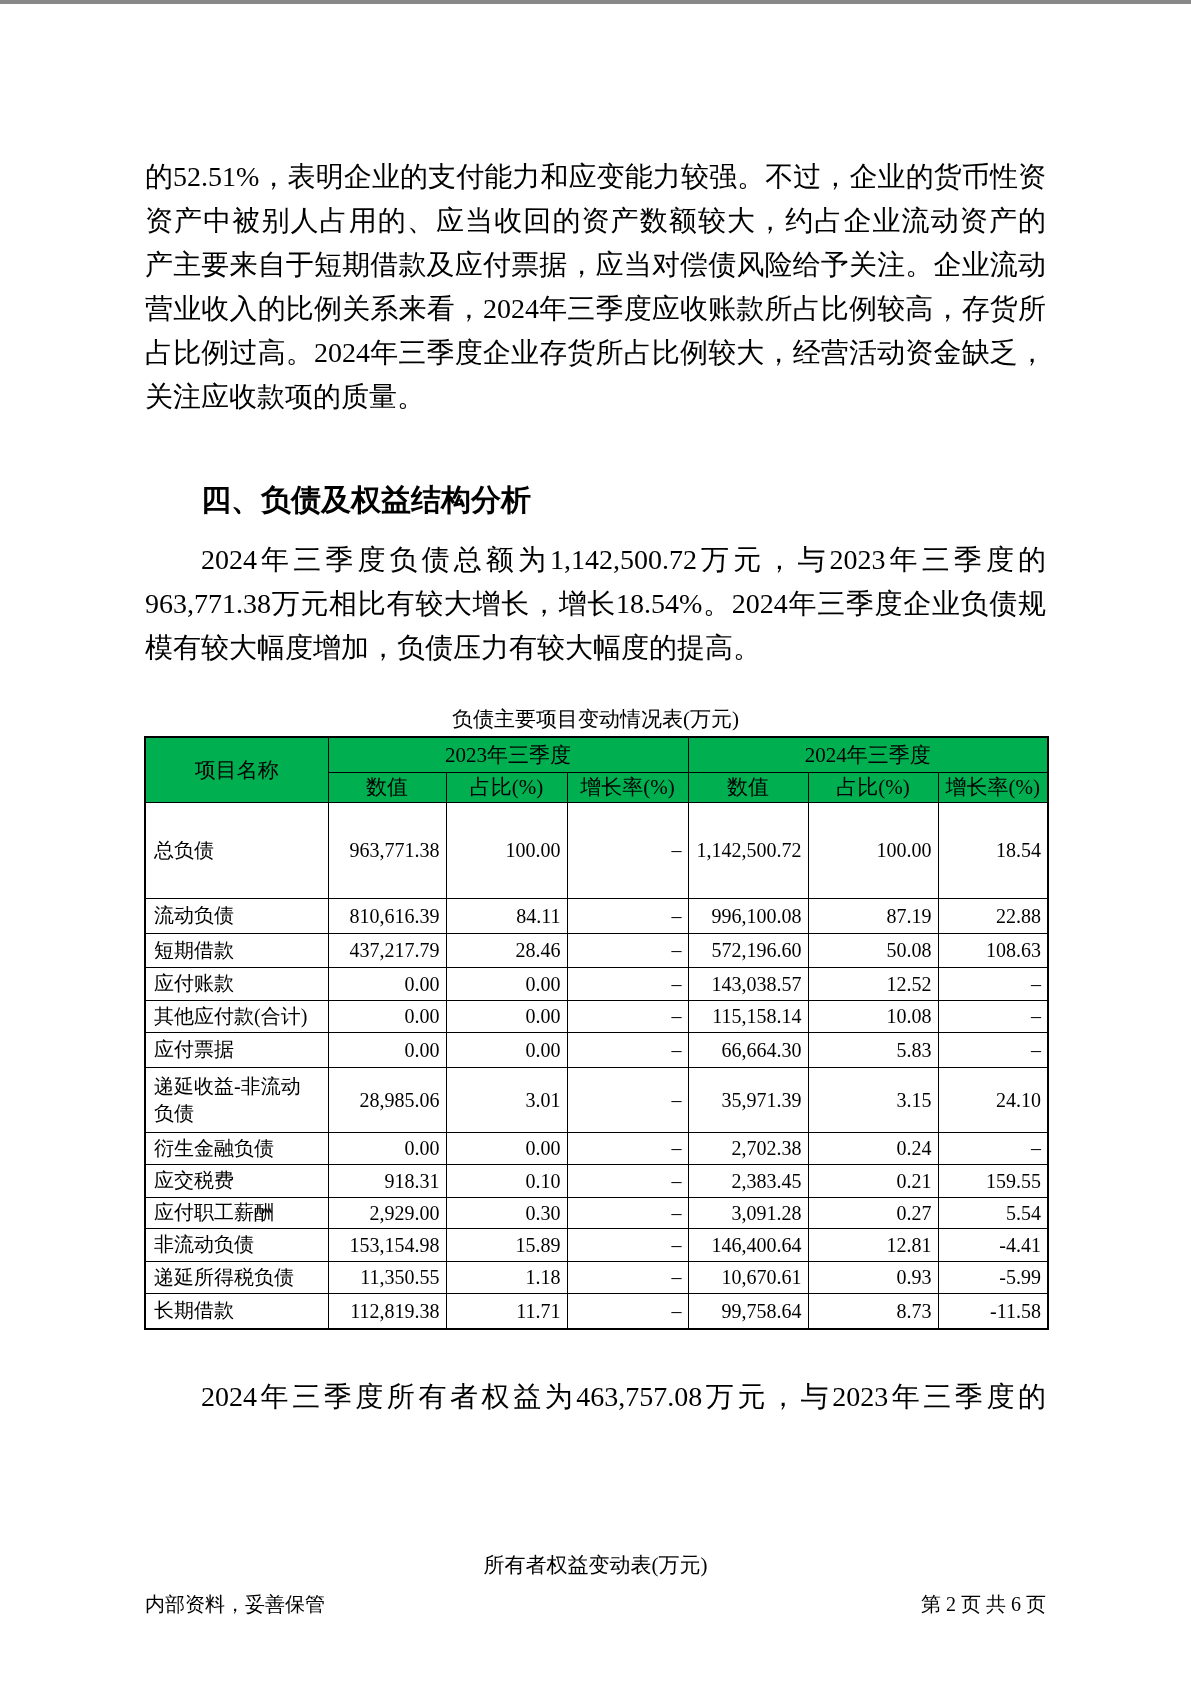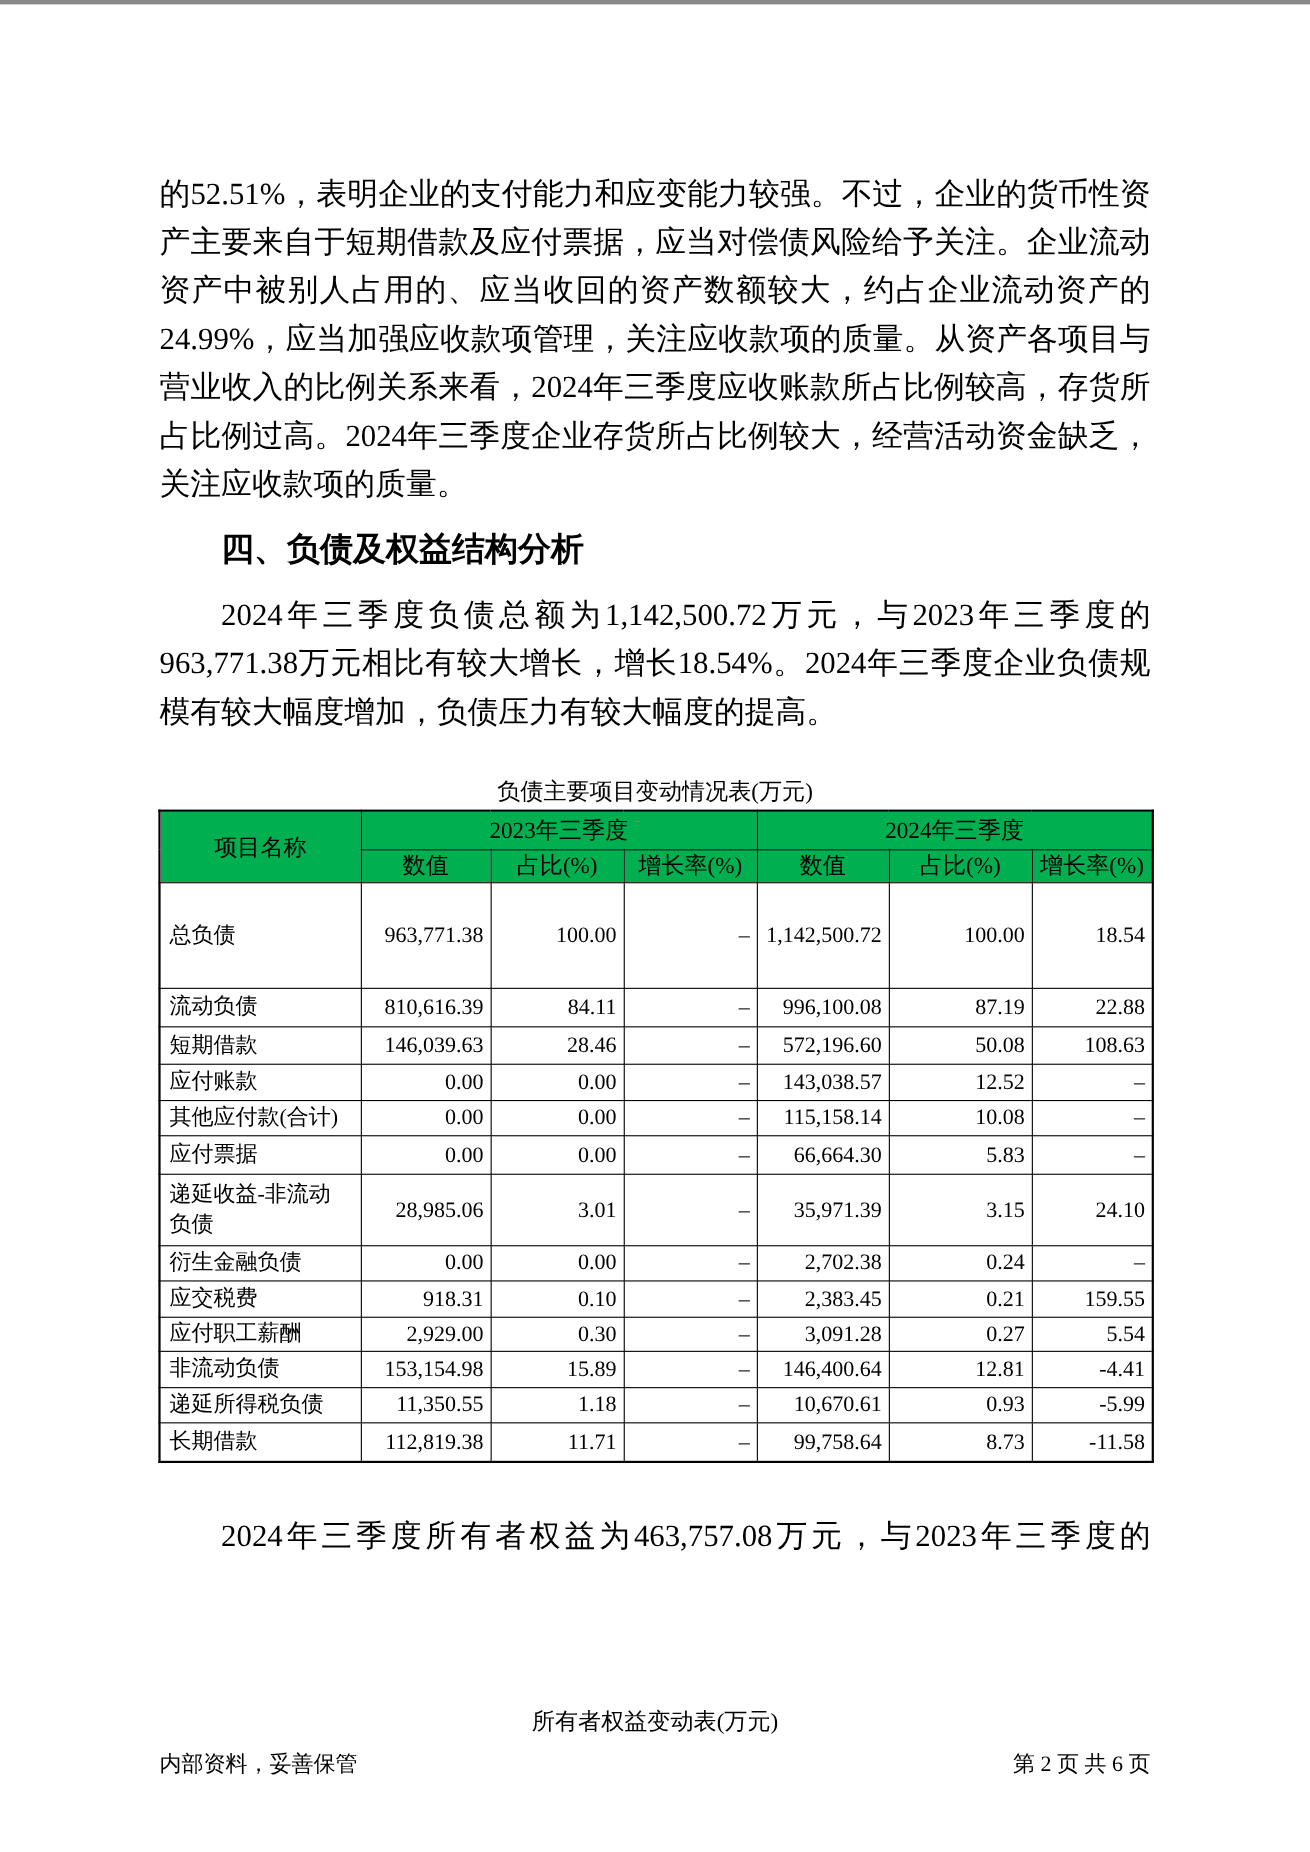--- a/index.html
+++ b/index.html
@@ -97,23 +97,22 @@
     font-size:20px;line-height:28px;
   }
 </style>
 </head>
 <body>
 
 <div class="page">
 
   <div class="para" id="para-1">
       <div class="pline jl">的52.51%，表明企业的支付能力和应变能力较强。不过，企业的货币性资</div>
+      <div class="pline jl">资产中被别人占用的、应当收回的资产数额较大，约占企业流动资产的</div>
       <div class="pline jl">产主要来自于短期借款及应付票据，应当对偿债风险给予关注。企业流动</div>
-      <div class="pline jl">资产中被别人占用的、应当收回的资产数额较大，约占企业流动资产的</div>
-      <div class="pline jl">24.99%，应当加强应收款项管理，关注应收款项的质量。从资产各项目与</div>
       <div class="pline jl">营业收入的比例关系来看，2024年三季度应收账款所占比例较高，存货所</div>
       <div class="pline jl">占比例过高。2024年三季度企业存货所占比例较大，经营活动资金缺乏，</div>
       <div class="pline">关注应收款项的质量。</div>
     </div>
 
   <h2 class="sec-heading">四、负债及权益结构分析</h2>
 
   <div class="para" id="para-2">
       <div class="pline jl ind">2024年三季度负债总额为1,142,500.72万元，与2023年三季度的</div>
       <div class="pline jl">963,771.38万元相比有较大增长，增长18.54%。2024年三季度企业负债规</div>
@@ -161,21 +160,21 @@
           <td class="lbl">流动负债</td>
           <td class="num">810,616.39</td>
           <td class="num">84.11</td>
           <td class="num">–</td>
           <td class="num">996,100.08</td>
           <td class="num">87.19</td>
           <td class="num">22.88</td>
         </tr>
         <tr>
           <td class="lbl">短期借款</td>
-          <td class="num">146,039.63</td>
+          <td class="num">437,217.79</td>
           <td class="num">28.46</td>
           <td class="num">–</td>
           <td class="num">572,196.60</td>
           <td class="num">50.08</td>
           <td class="num">108.63</td>
         </tr>
         <tr>
           <td class="lbl">应付账款</td>
           <td class="num">0.00</td>
           <td class="num">0.00</td>

